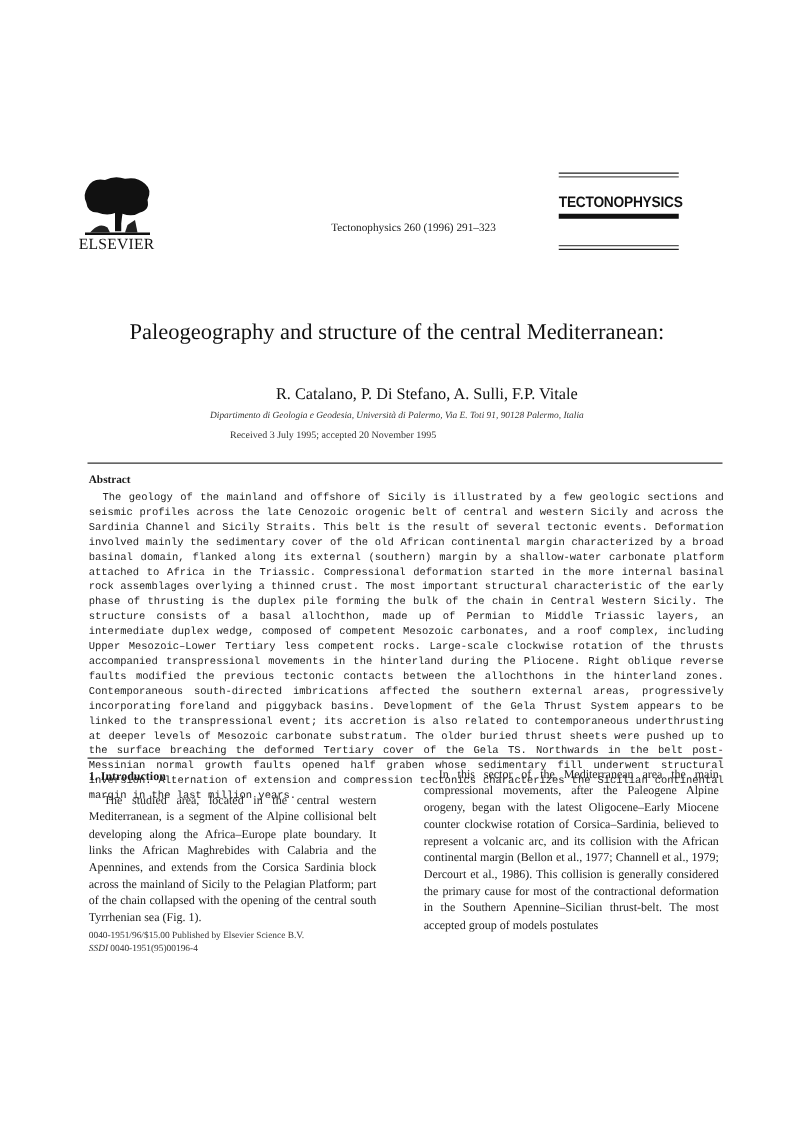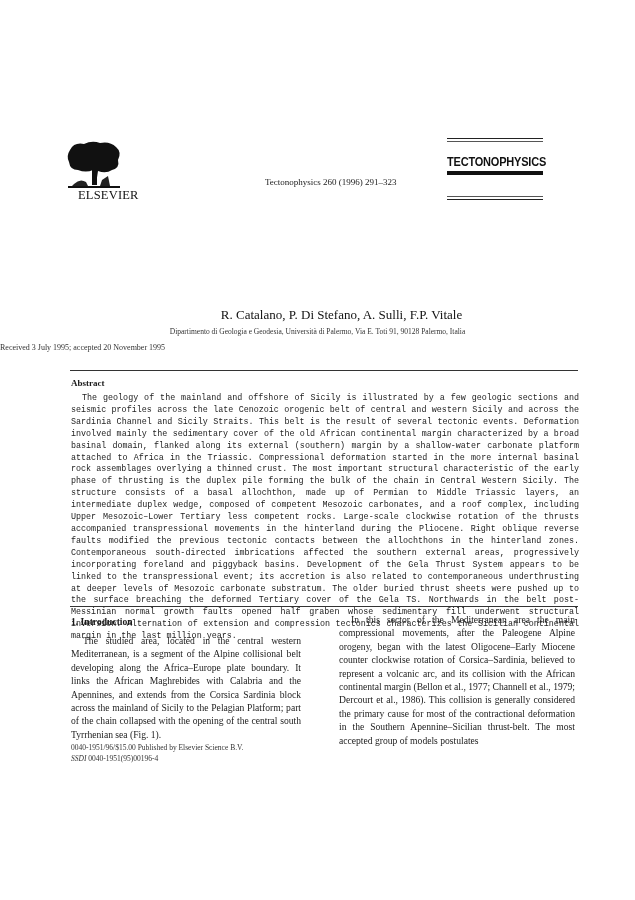--- a/index.html
+++ b/index.html
@@ -2,34 +2,34 @@
 <html><head>
   <meta charset="utf-8">
   <style>
     html, body { margin: 0; padding: 0; background: #ffffff; }
     body { width: 635px; height: 900px; position: relative; overflow: hidden; font-family: "Liberation Serif", "DejaVu Serif", serif; color: #1a1a1a; }
     .abs { position: absolute; }
 
     
     .logo { left: 66px; top: 140px; width: 56px; height: 62px; }
     .logo svg { display: block; }
-    .publisher { left: 78px; top: 188px; font-size: 12.5px; letter-spacing: 0.2px; color: #111; }
+    .publisher { left: 63px; top: 188px; font-size: 12.5px; letter-spacing: 0.2px; color: #111; }
     .citation { left: 225px; top: 177px; font-size: 9px; color: #222; margin-left: 40px; }
     .journal-box { left: 447px; top: 138px; width: 96px; }
     .jline { height: 0; border-top: 1.5px solid #222; margin-bottom: 2px; }
     .jline.thin { border-top: 1px solid #555; }
     .journal-name { font-family: "Liberation Sans", "DejaVu Sans", sans-serif; font-weight: bold; font-size: 11px; letter-spacing: -0.2px; transform: scaleY(1.1); margin-top: 14px; color: #111; white-space: nowrap; }
     .jbar { height: 4px; background: #111; margin-top: 3px; }
     .jline-bottom { position: absolute; left: 447px; top: 196px; width: 96px; }
 
     
     .title { left: 0; width: 635px; top: 255px; text-align: center; font-size: 18px; line-height: 21px; color: #111; }
     .authors { left: 0; width: 635px; top: 307px; text-align: center; font-size: 13px; color: #111; margin-left: 24px; }
-    .affil { left: 0; width: 635px; top: 327px; text-align: center; font-size: 7.5px; color: #333; }
-    .received { left: 0; width: 533px; top: 343px; font-size: 8px; color: #333; }
+    .affil { left: 0; width: 635px; top: 327px; text-align: center; font-size: 7.5px; font-style: italic; color: #333; }
+    .received { left: 0; width: 533px; top: 343px; text-align: center; font-size: 8px; color: #333; }
 
     .rule { position: absolute; left: 70px; width: 508px; height: 0; border-top: 1px solid #333; }
 
     .abstract-heading { left: 71px; top: 378px; font-size: 9px; font-weight: bold; }
     .abstract-text { left: 71px; top: 393px; width: 508px; font-size: 8.4px; line-height: 11.9px; text-align: justify; text-indent: 11px; color: #222; font-family: Liberation Mono, monospace; }
 
     .section-heading { left: 71px; top: 616px; font-size: 9.6px; font-weight: bold; }
     .col-left { left: 71px; top: 634px; width: 230px; font-size: 9.6px; line-height: 13.4px; text-align: justify; text-indent: 12px; color: #222; }
     .col-right { left: 339px; top: 613px; width: 236px; font-size: 9.6px; line-height: 13.4px; text-align: justify; text-indent: 12px; color: #222; }
     .footnote { left: 71px; top: 742px; font-size: 7.5px; line-height: 11px; color: #333; }
@@ -55,20 +55,21 @@
   <div class="jline thin"></div>
   <div class="journal-name">TECTONOPHYSICS</div>
   <div class="jbar"></div>
 </div>
 <div class="jline-bottom">
   <div class="jline thin"></div>
   <div class="jline"></div>
 </div>
 
 <div class="abs title">
+  <div>Paleogeography and structure of the central Mediterranean:</div>
 </div>
 <div class="abs authors">R. Catalano, P. Di Stefano, A. Sulli, F.P. Vitale</div>
 <div class="abs affil">Dipartimento di Geologia e Geodesia, Università di Palermo, Via E. Toti 91, 90128 Palermo, Italia</div>
 <div class="abs received">Received 3 July 1995; accepted 20 November 1995</div>
 
 <div class="rule" style="top:370px;"></div>
 
 <div class="abs abstract-heading">Abstract</div>
 <div class="abs abstract-text">The geology of the mainland and offshore of Sicily is illustrated by a few geologic sections and seismic profiles across the late Cenozoic orogenic belt of central and western Sicily and across the Sardinia Channel and Sicily Straits. This belt is the result of several tectonic events. Deformation involved mainly the sedimentary cover of the old African continental margin characterized by a broad basinal domain, flanked along its external (southern) margin by a shallow-water carbonate platform attached to Africa in the Triassic. Compressional deformation started in the more internal basinal rock assemblages overlying a thinned crust. The most important structural characteristic of the early phase of thrusting is the duplex pile forming the bulk of the chain in Central Western Sicily. The structure consists of a basal allochthon, made up of Permian to Middle Triassic layers, an intermediate duplex wedge, composed of competent Mesozoic carbonates, and a roof complex, including Upper Mesozoic–Lower Tertiary less competent rocks. Large-scale clockwise rotation of the thrusts accompanied transpressional movements in the hinterland during the Pliocene. Right oblique reverse faults modified the previous tectonic contacts between the allochthons in the hinterland zones. Contemporaneous south-directed imbrications affected the southern external areas, progressively incorporating foreland and piggyback basins. Development of the Gela Thrust System appears to be linked to the transpressional event; its accretion is also related to contemporaneous underthrusting at deeper levels of Mesozoic carbonate substratum. The older buried thrust sheets were pushed up to the surface breaching the deformed Tertiary cover of the Gela TS. Northwards in the belt post-Messinian normal growth faults opened half graben whose sedimentary fill underwent structural inversion. Alternation of extension and compression tectonics characterizes the Sicilian continental margin in the last million years.</div>
 

